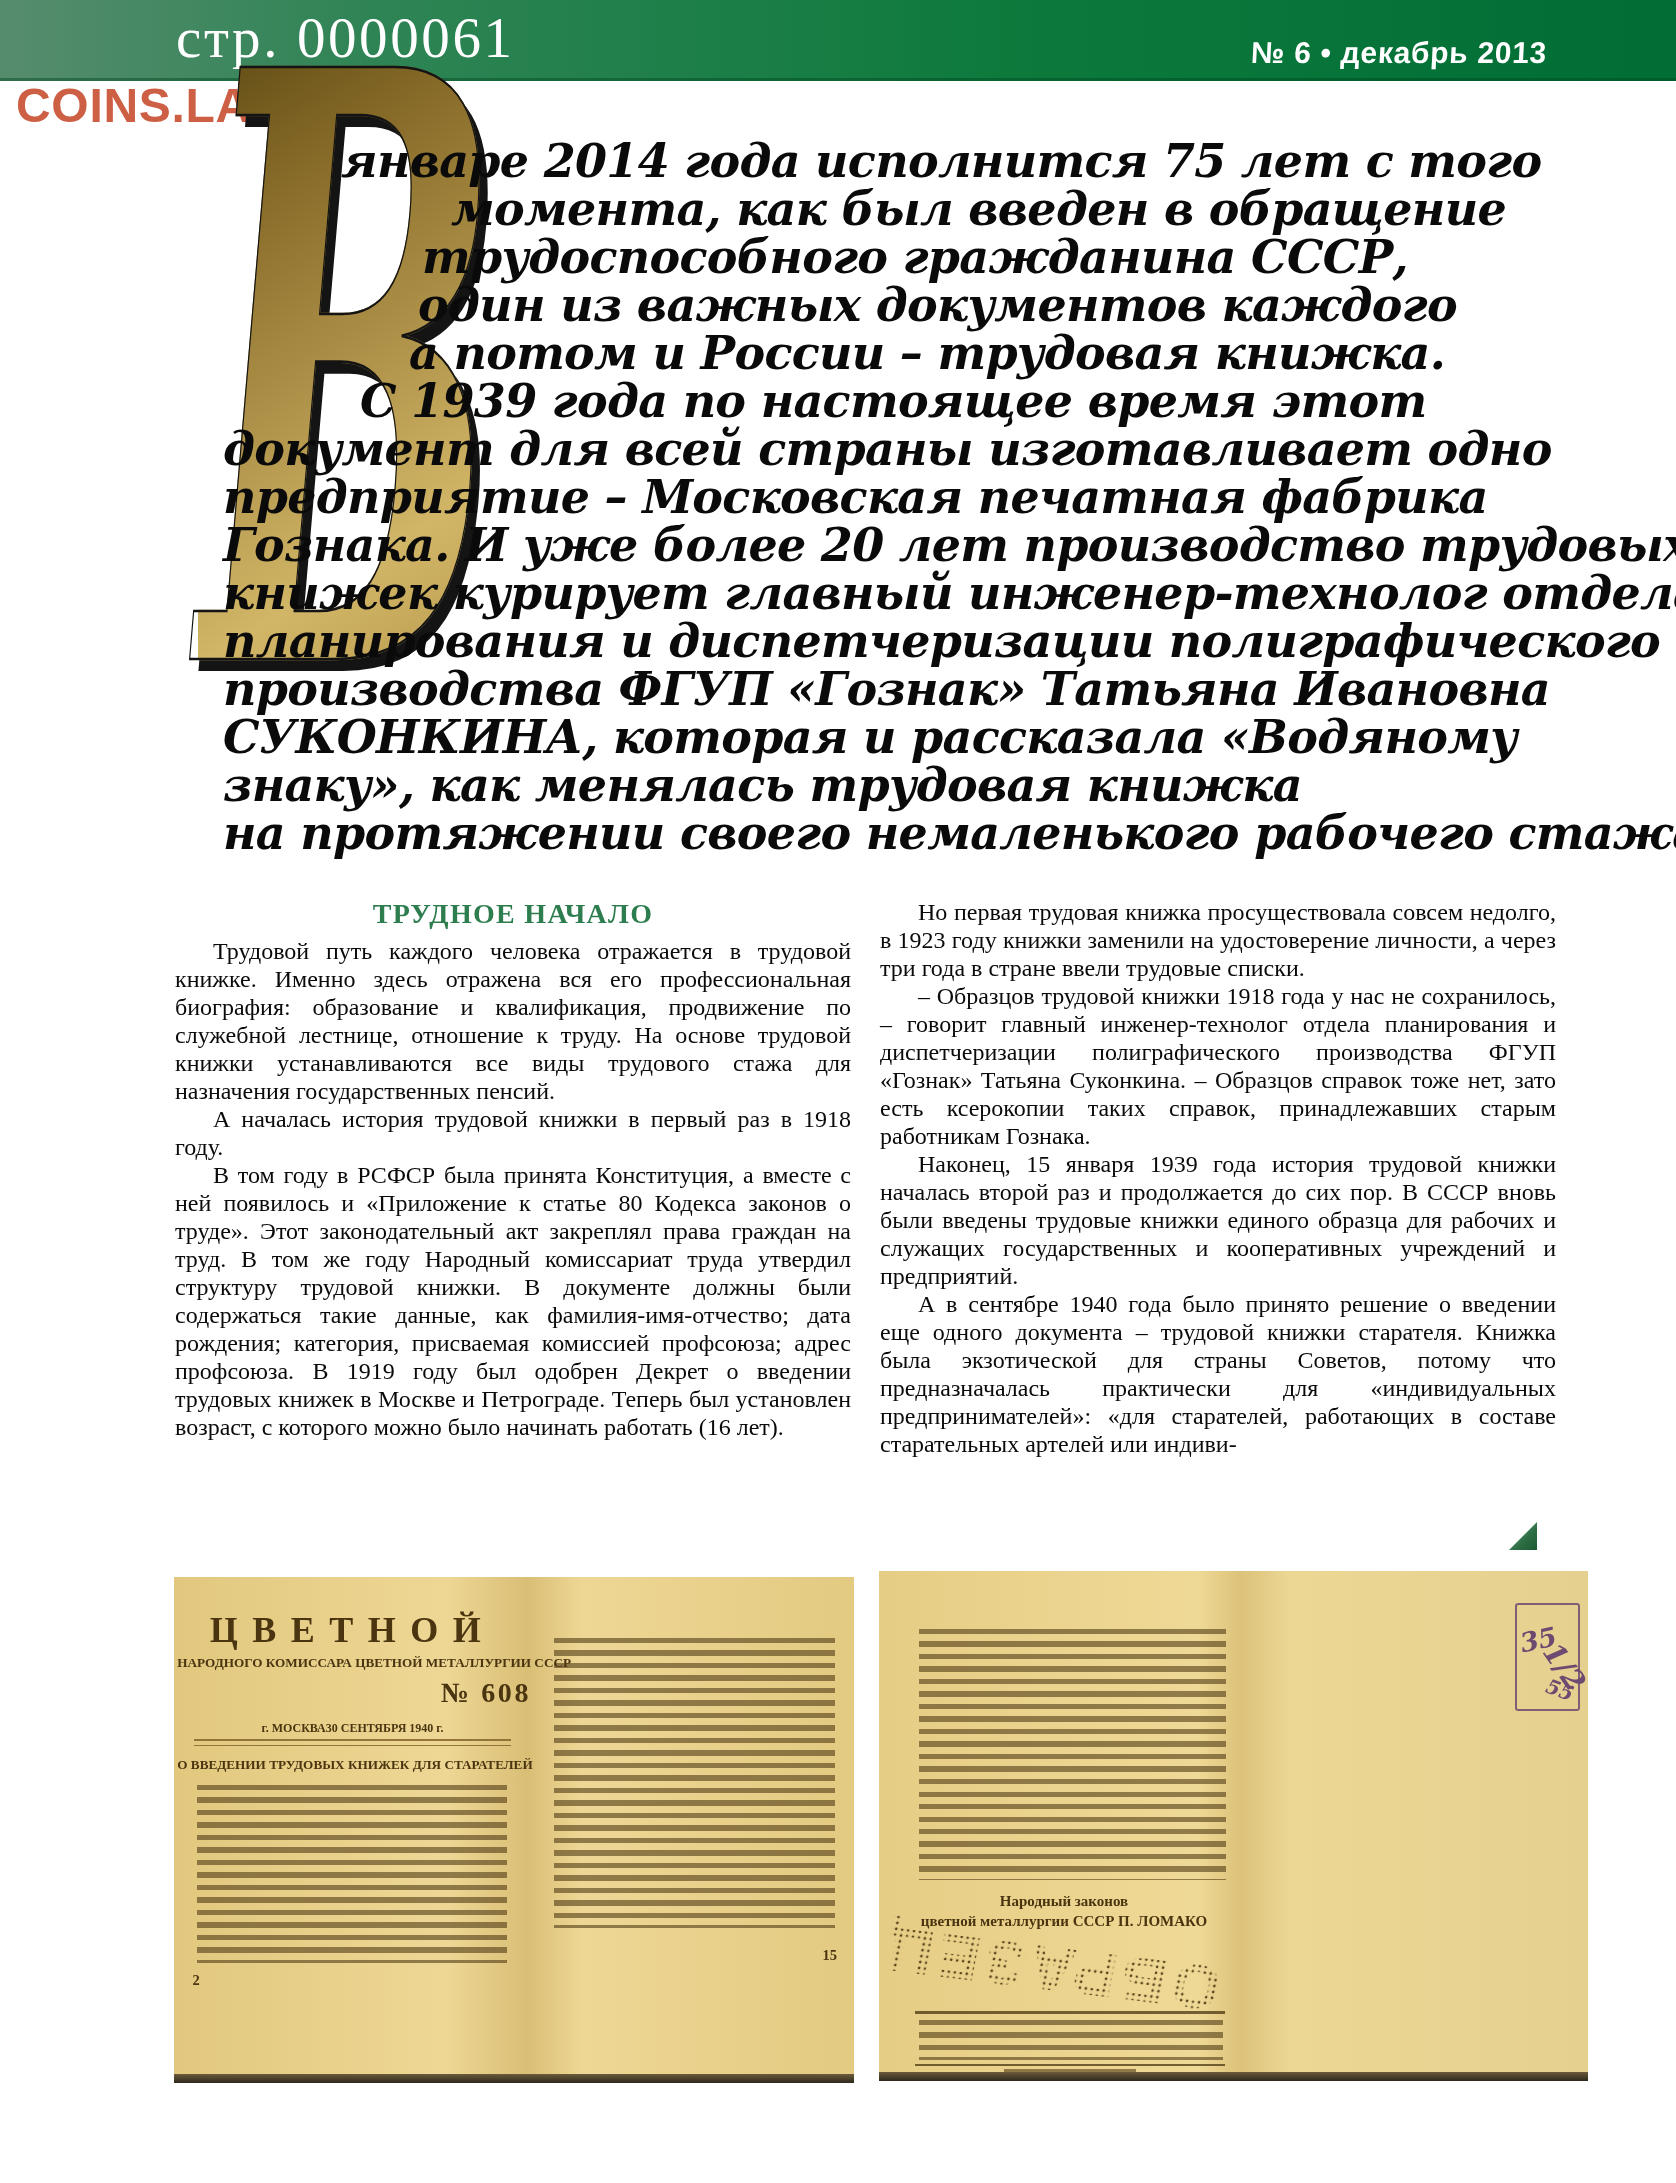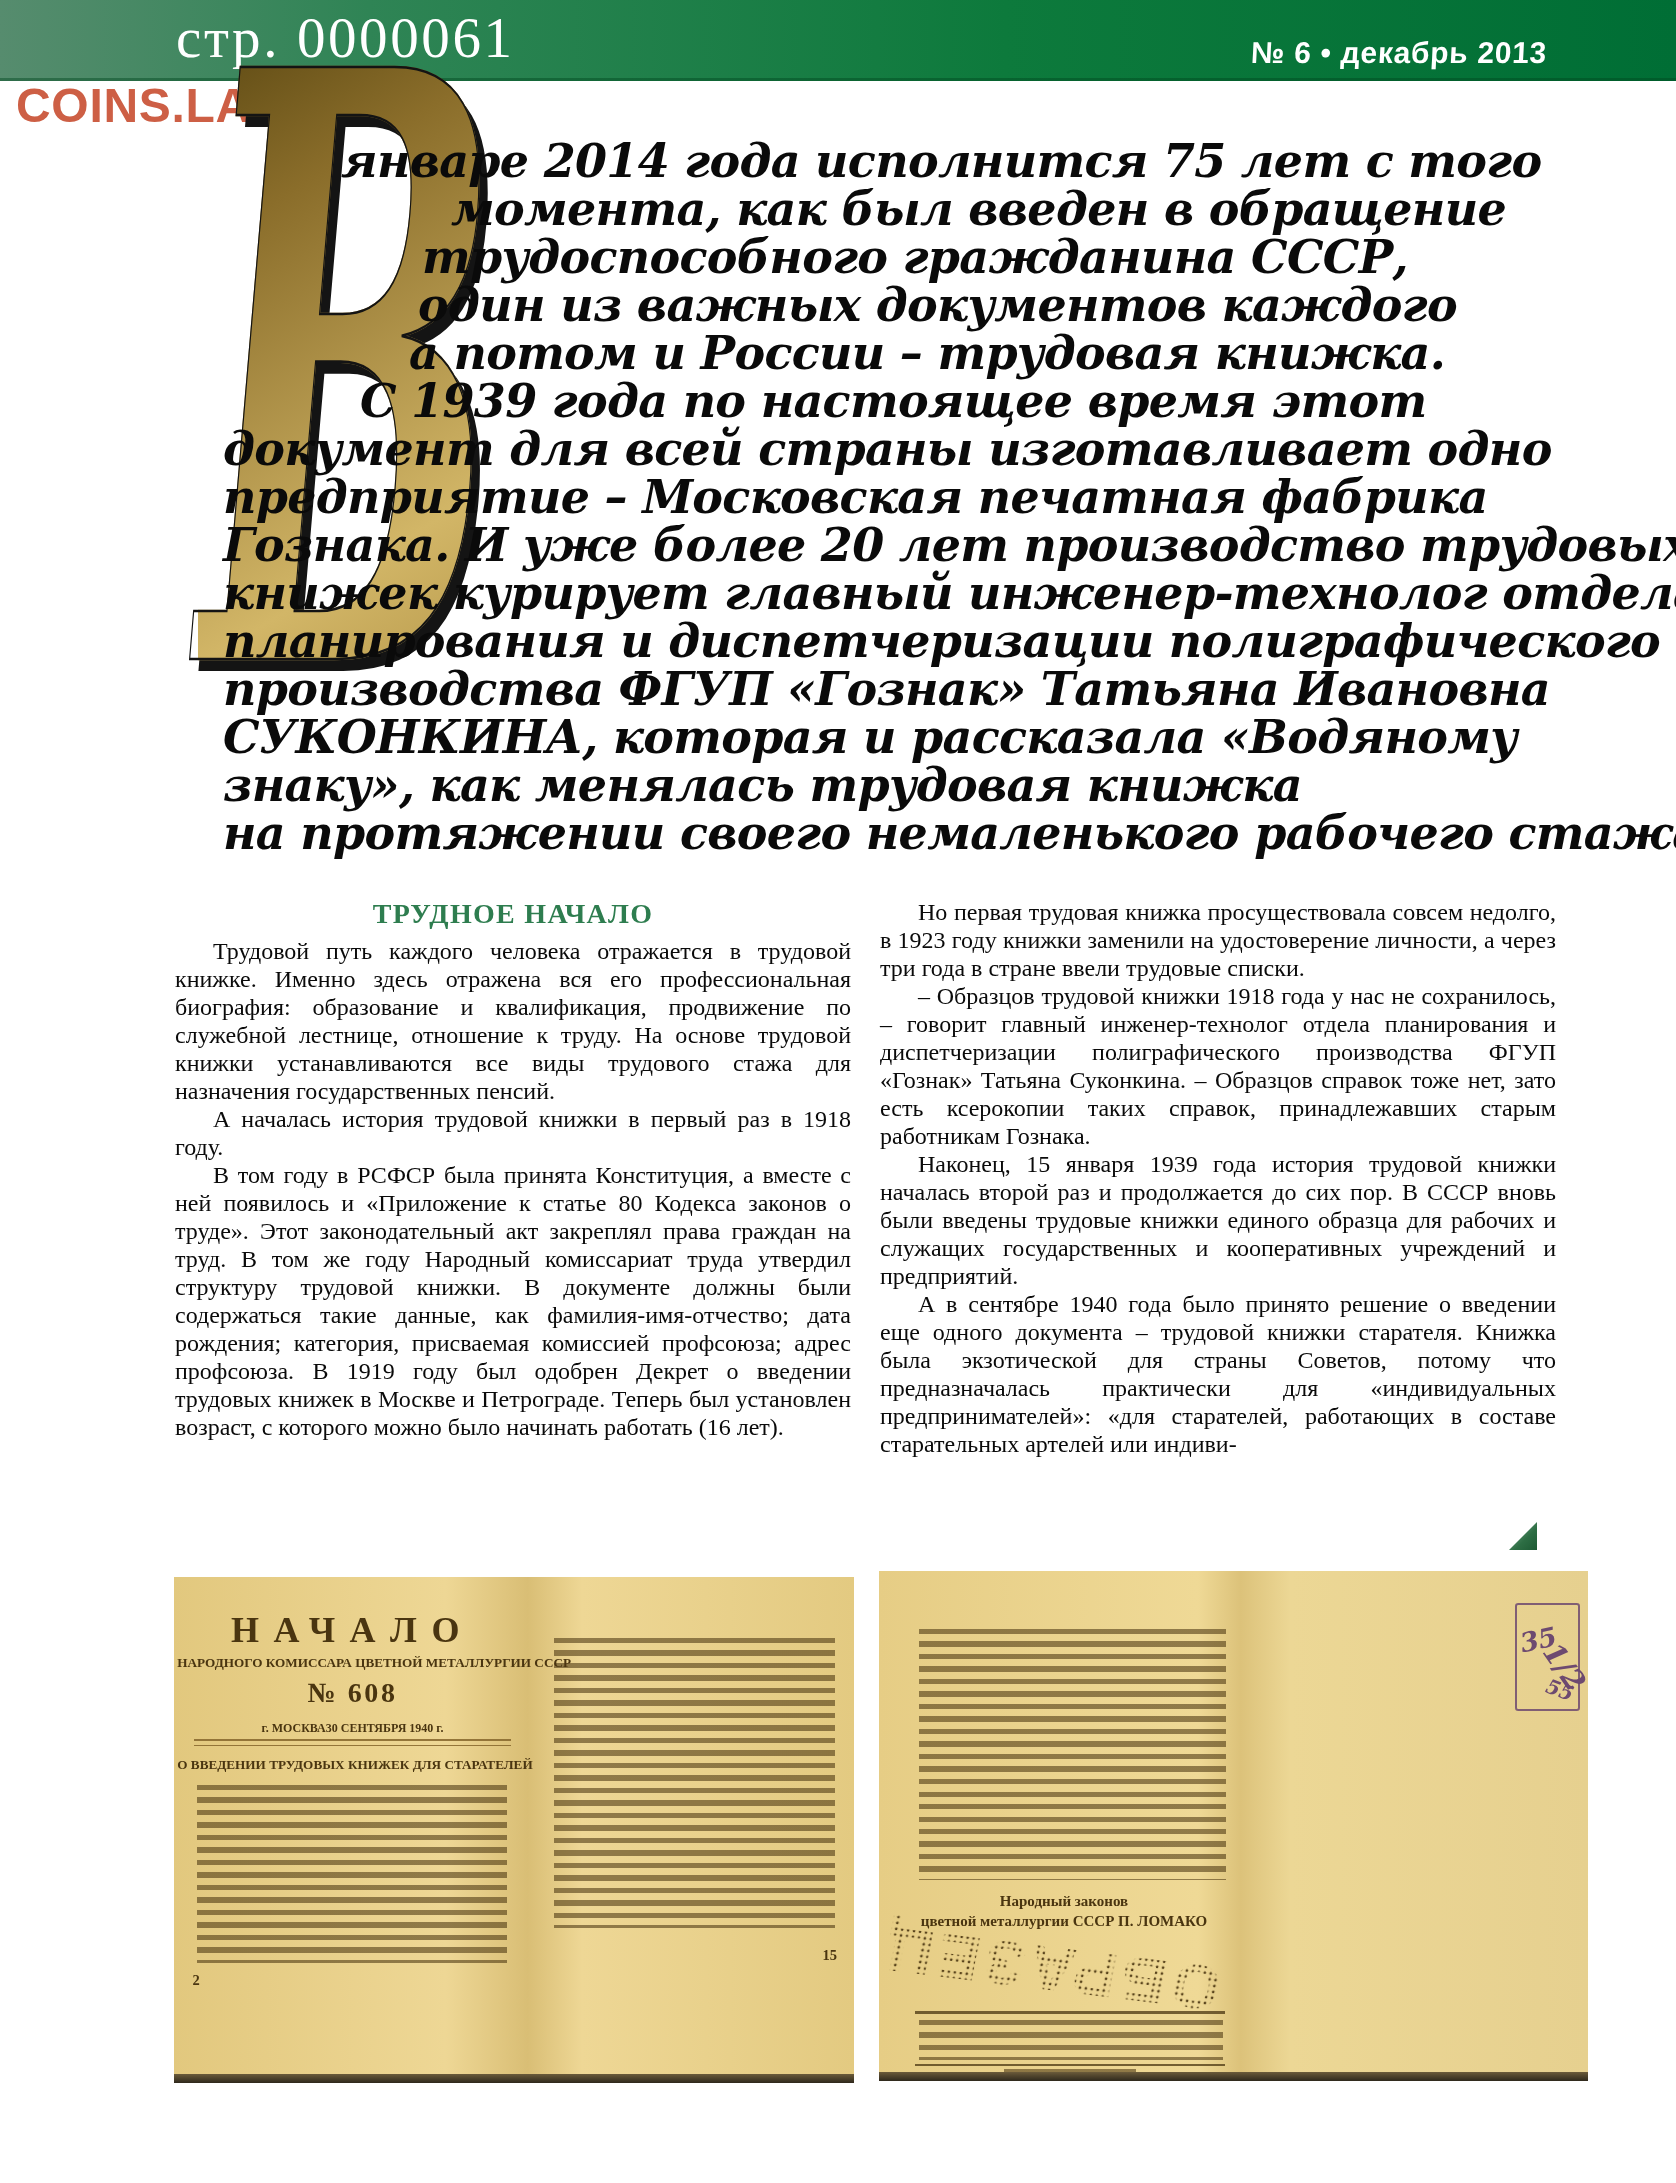--- a/index.html
+++ b/index.html
@@ -134,23 +134,23 @@
   <div class="col col-right">
 
   <p class="body-p">Но первая трудовая книжка просуществовала совсем недолго, в 1923 году книжки заменили на удостоверение личности, а через три года в стране ввели трудовые списки.</p>
       <p class="body-p">– Образцов трудовой книжки 1918 года у нас не сохранилось, – говорит главный инженер-технолог отдела планирования и диспетчеризации полиграфического производства ФГУП «Гознак» Татьяна Суконкина. – Образцов справок тоже нет, зато есть ксерокопии таких справок, принадлежавших старым работникам Гознака.</p>
       <p class="body-p">Наконец, 15 января 1939 года история трудовой книжки началась второй раз и продолжается до сих пор. В СССР вновь были введены трудовые книжки единого образца для рабочих и служащих государственных и кооперативных учреждений и предприятий.</p>
       <p class="body-p">А в сентябре 1940 года было принято решение о введении еще одного документа – трудовой книжки старателя. Книжка была экзотической для страны Советов, потому что предназначалась практически для «индивидуальных предпринимателей»: «для старателей, работающих в составе старательных артелей или индиви-</p>
     </div>
   <div class="triangle"></div>
 
   <div class="photo photo-left">
-    <div class="ptext" style="left:0;top:32px;width:357px;text-align:center;font:700 36px 'Liberation Serif',serif;letter-spacing:14.5px;">НАЧАЛО</div>
+    <div class="ptext" style="left:0;top:32px;width:357px;text-align:center;font:700 36px 'Liberation Serif',serif;letter-spacing:14.5px;">ЦВЕТНОЙ</div>
     <div class="ptext" style="left:3.3px;top:78px;width:350px;text-align:center;font:700 13.2px 'Liberation Serif',serif;">НАРОДНОГО КОМИССАРА ЦВЕТНОЙ МЕТАЛЛУРГИИ СССР</div>
-    <div class="ptext" style="left:0;top:100px;width:357px;text-align:center;font:700 28px 'Liberation Serif',serif;letter-spacing:2.6px;">№ 608</div>
+    <div class="ptext" style="left:0;top:100px;width:357px;text-align:right;font:700 28px 'Liberation Serif',serif;letter-spacing:2.6px;">№ 608</div>
     <div class="cityrow" style="left:20px;top:144px;width:317px;">
       <span>г. МОСКВА</span>
       <span>30 СЕНТЯБРЯ 1940 г.</span>
     </div>
     <div class="drule" style="left:20px;top:162px;width:317px;"></div>
     <div class="ptext" style="left:3.3px;top:180px;width:350px;text-align:left;font:700 13.2px 'Liberation Serif',serif;">О ВВЕДЕНИИ ТРУДОВЫХ КНИЖЕК ДЛЯ СТАРАТЕЛЕЙ</div>
     <div class="stripes" style="left:23px;top:208px;width:310px;height:178px;"></div>
     <div class="pagenum" style="left:18.5px;top:395px;">2</div>
     <div class="stripes" style="left:380px;top:61px;width:281px;height:290px;"></div>
     <div class="pagenum" style="right:17px;top:370px;">15</div>

